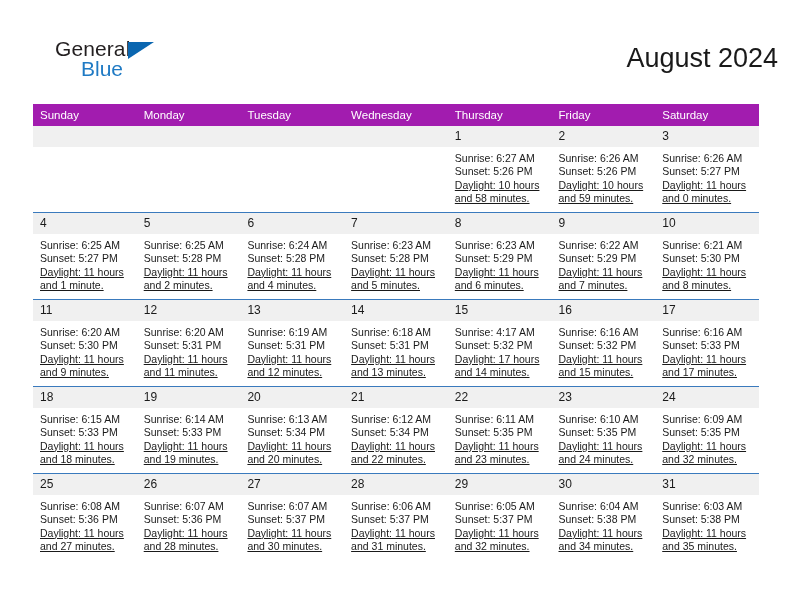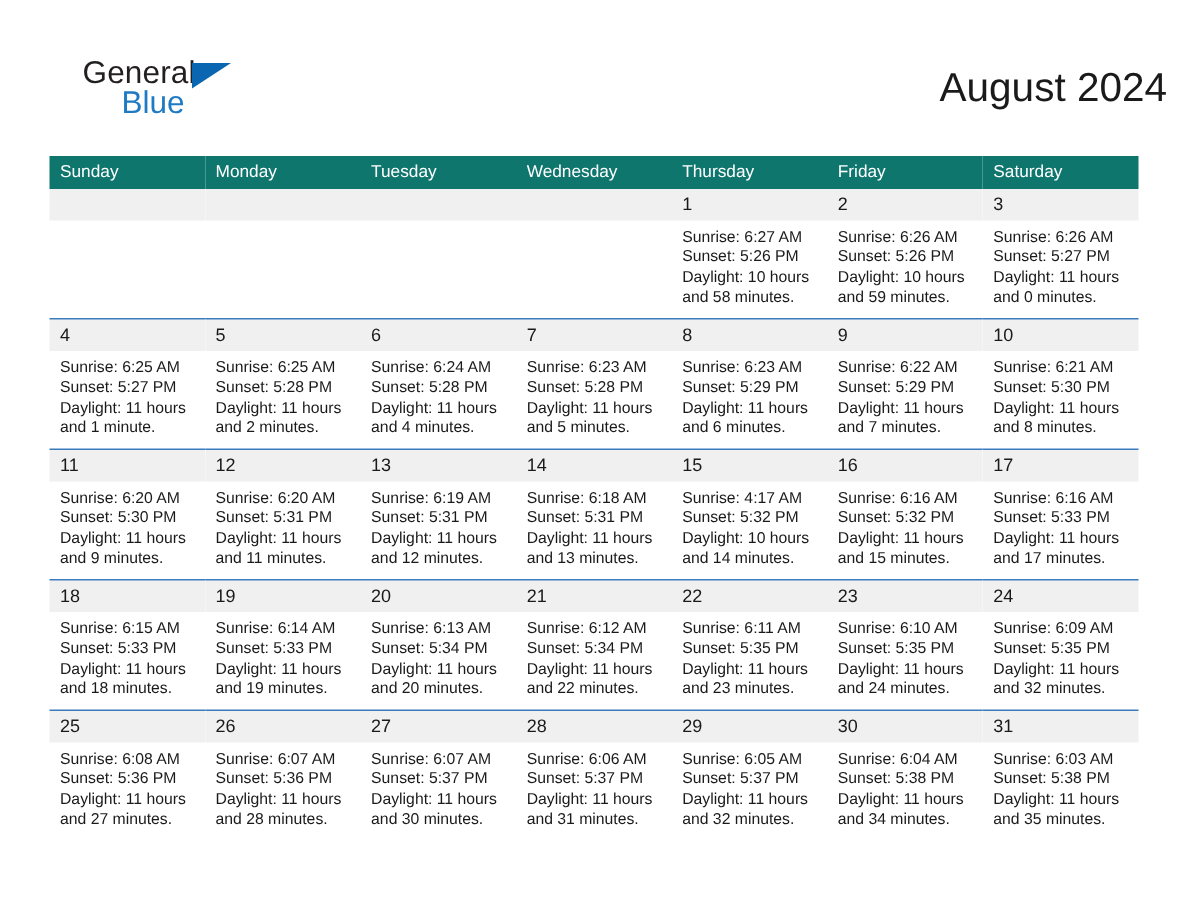--- a/index.html
+++ b/index.html
@@ -93,21 +93,21 @@
   .calendar {
     position: absolute;
     left: 33px;
     top: 104px;
     width: 726px;
     border-collapse: collapse;
     table-layout: fixed;
   }
 
   .calendar th {
-    background: #0f766e;
+    background: #a21caf;
     color: #ffffff;
     font-size: 11.5px;
     font-weight: normal;
     text-align: left;
     padding: 5px 0 5px 7px;
     height: 11px;
     border: 0;
   }
 
   .calendar td {
@@ -138,20 +138,21 @@
     padding: 5px 6px 0 7px;
     font-size: 10.5px;
     line-height: 13.4px;
     color: #1a1a1a;
   }
   .details div {
     white-space: nowrap;
   }
   .details .wrap {
     white-space: normal;
+    text-decoration: underline;
   }
 </style>
 </head>
 <body>
 
 <div class="page">
 
   <div class="header">
 
     <div class="logo">
@@ -306,21 +307,21 @@
               <div>Sunrise: 6:18 AM</div>
               <div>Sunset: 5:31 PM</div>
               <div class="wrap">Daylight: 11 hours and 13 minutes.</div>
             </div>
           </td>
           <td>
             <div class="daynum">15</div>
             <div class="details">
               <div>Sunrise: 4:17 AM</div>
               <div>Sunset: 5:32 PM</div>
-              <div class="wrap">Daylight: 10 hours and 14 minutes.</div>
+              <div class="wrap">Daylight: 17 hours and 14 minutes.</div>
             </div>
           </td>
           <td>
             <div class="daynum">16</div>
             <div class="details">
               <div>Sunrise: 6:16 AM</div>
               <div>Sunset: 5:32 PM</div>
               <div class="wrap">Daylight: 11 hours and 15 minutes.</div>
             </div>
           </td>

